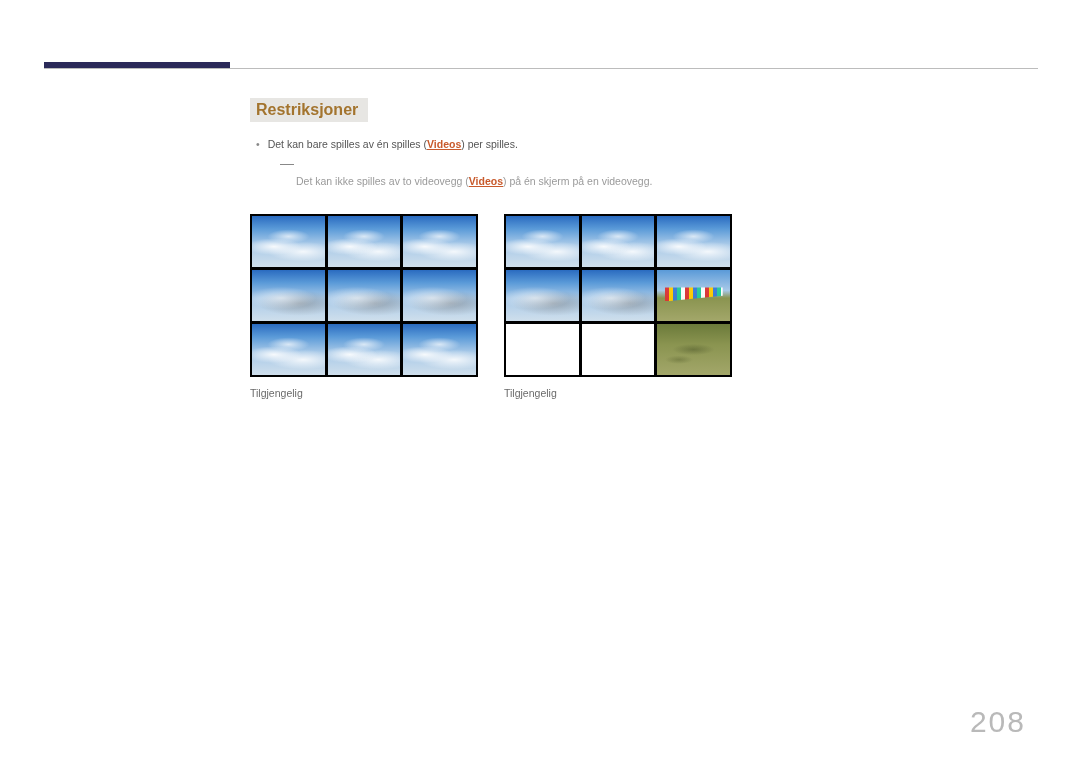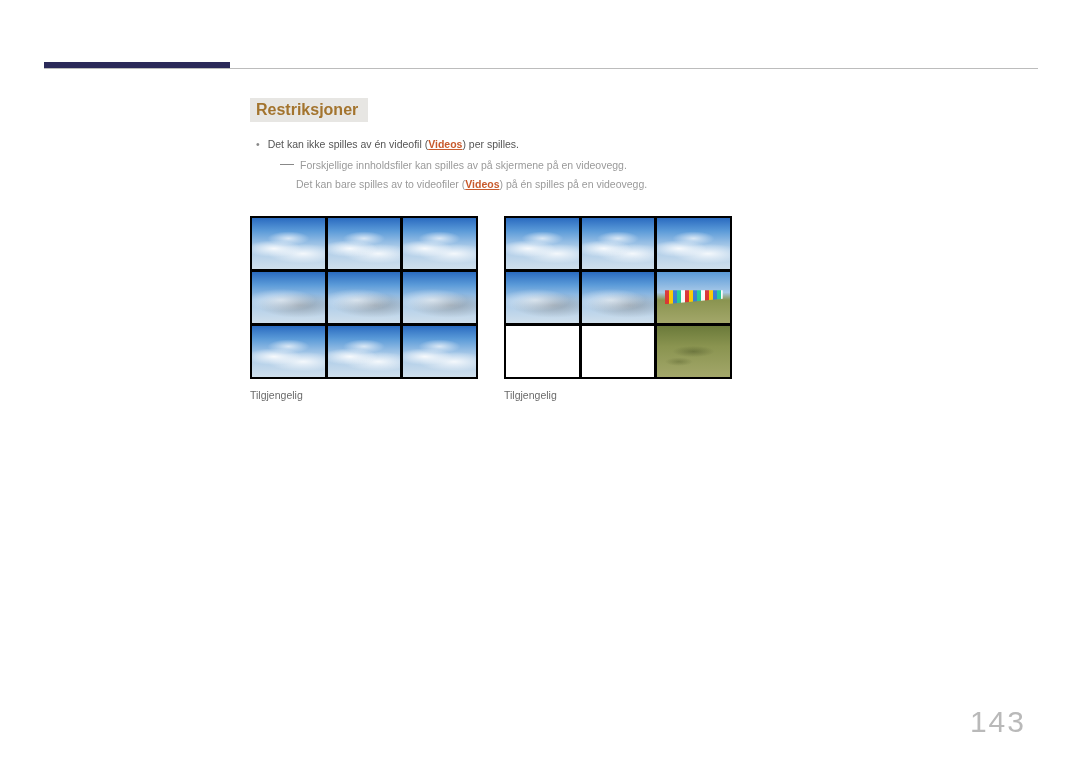--- a/index.html
+++ b/index.html
@@ -173,29 +173,28 @@
 </div>
 
 <div class="content">
 
   <div class="heading">Restriksjoner</div>
 
   <div class="bullets">
     <div class="bullet-row">
       <span class="dot">•</span>
       <span>
-        <span>Det kan ikke spilles av én videofil (</span><span class="videos">Videos</span><span>) per spilles.</span>
+        <span>Det kan bare spilles av én spilles (</span><span class="videos">Videos</span><span>) per spilles.</span>
       </span>
     </div>
     <div class="sub-row">
       <span class="dash">―</span>
-      <span>Forskjellige innholdsfiler kan spilles av på skjermene på en videovegg.</span>
     </div>
     <div class="sub-row2">
-      <span>Det kan bare spilles av to videofiler (</span><span class="videos">Videos</span><span>) på én spilles på en videovegg.</span>
+      <span>Det kan ikke spilles av to videovegg (</span><span class="videos">Videos</span><span>) på én skjerm på en videovegg.</span>
     </div>
   </div>
 
   <div class="figs">
 
     <div class="fig">
       <div class="wall">
         <div class="cell sky"></div>
         <div class="cell sky"></div>
         <div class="cell sky"></div>
@@ -226,13 +225,13 @@
       <style>
         
       </style>
       <div class="caption">Tilgjengelig</div>
     </div>
 
 
   </div>
 </div>
 
-<div class="pagenum">143</div>
+<div class="pagenum">208</div>
 
 </body></html>

